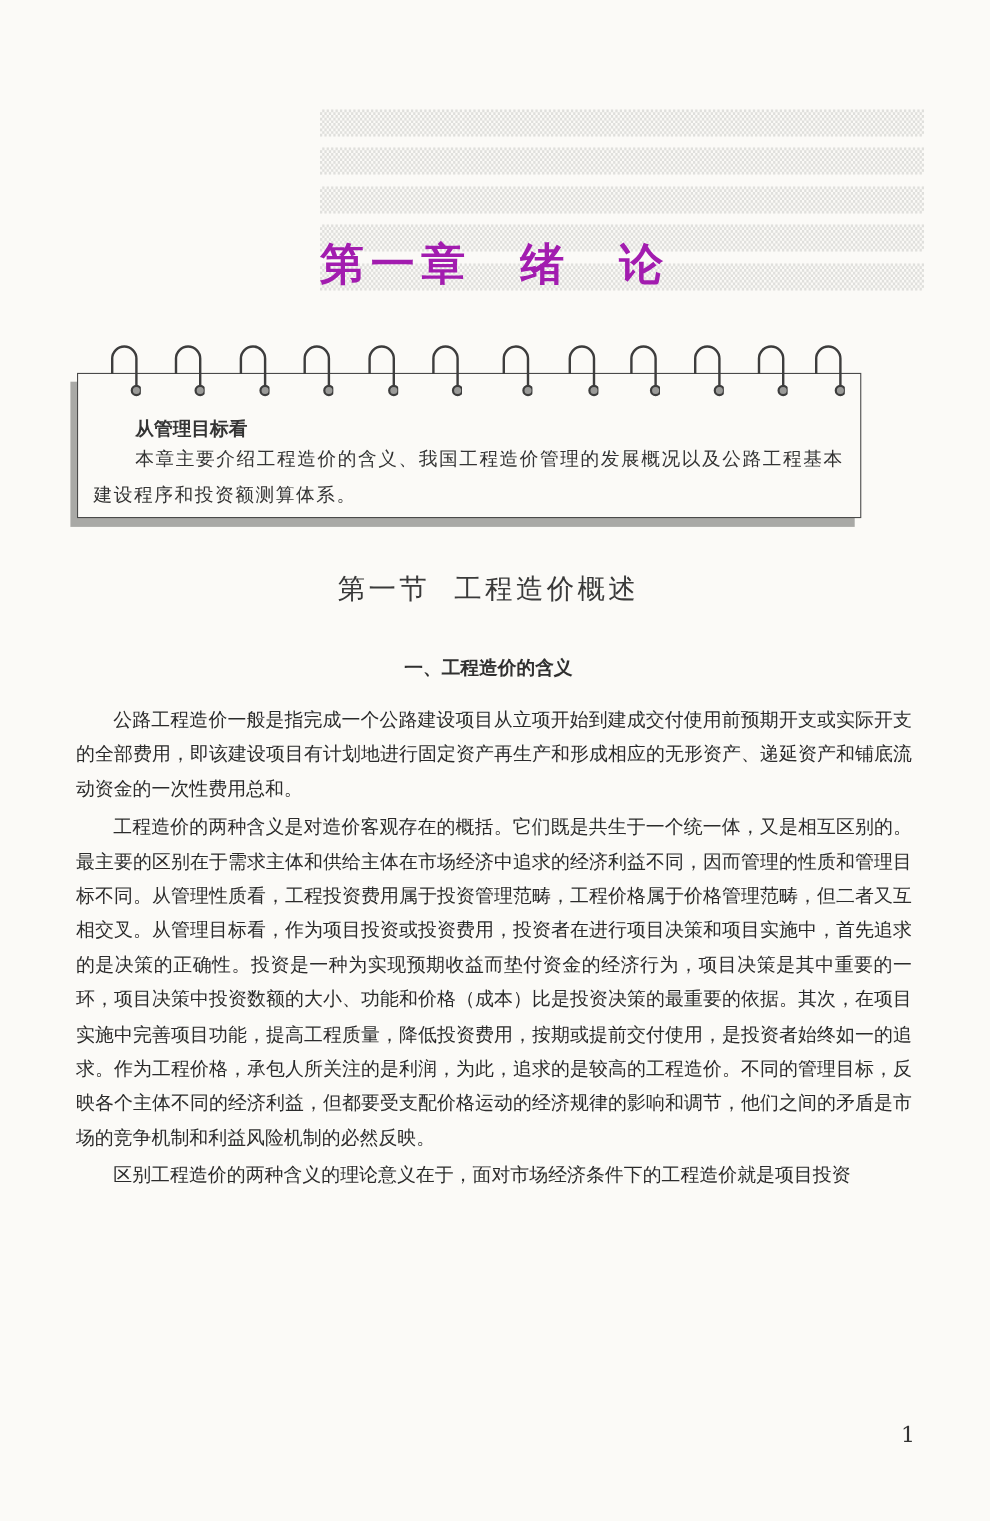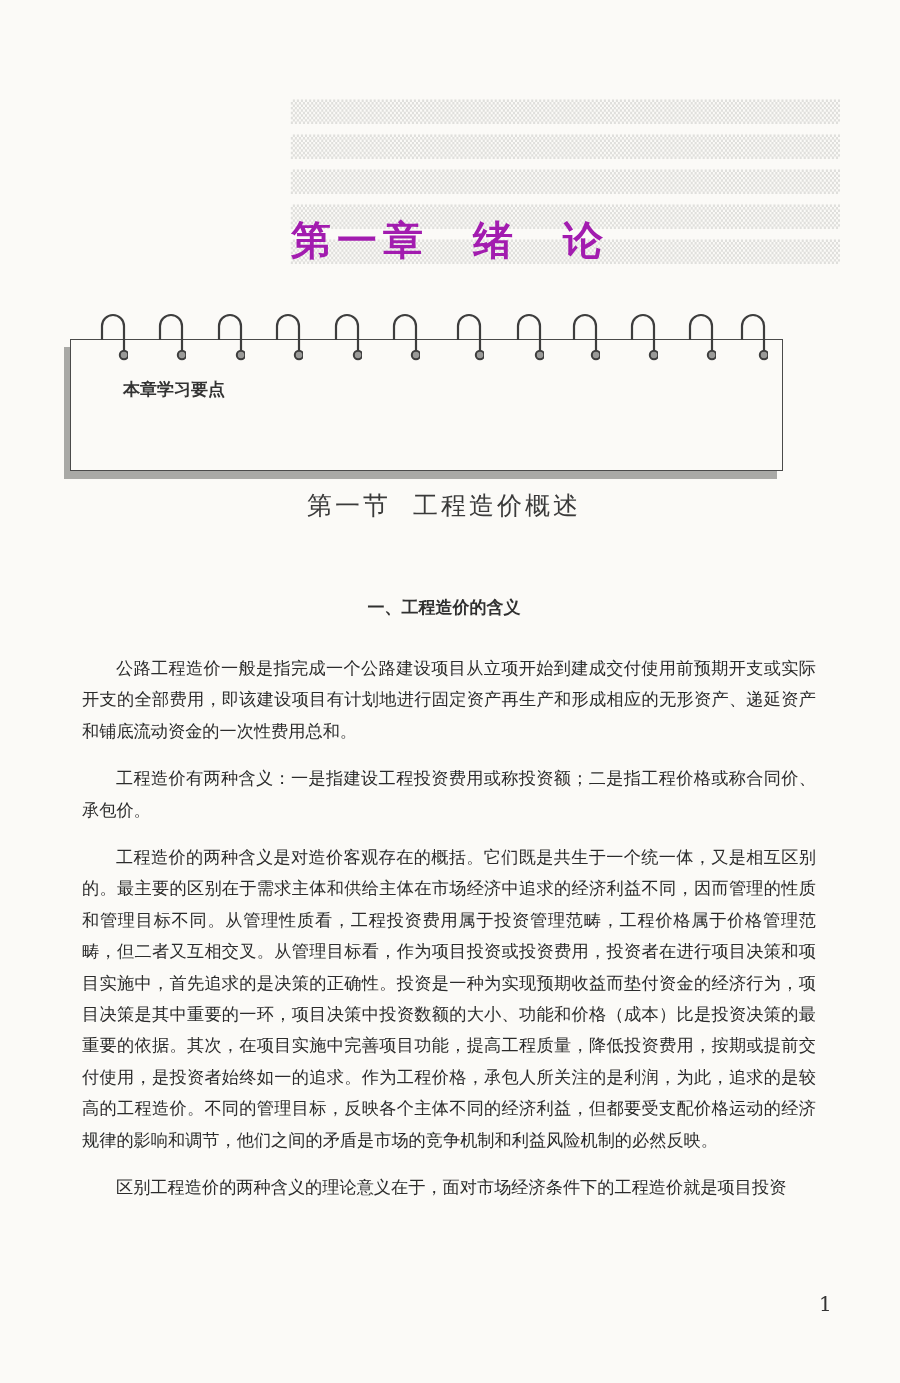--- a/index.html
+++ b/index.html
@@ -47,37 +47,37 @@
     font-family: "DejaVu Sans", sans-serif;
     font-size: 17px; font-weight: bold; color: #333;
   }
   .notebook .summary {
     position: absolute; left: 14px; top: 62px; width: 690px;
     font-size: 17px; line-height: 32px; letter-spacing: 1.4px; color: #333;
     text-indent: 38px;
   }
 
   .section-title {
-    position: absolute; top: 489px; left: 0; width: 888px; text-align: center;
+    position: absolute; top: 519px; left: 0; width: 888px; text-align: center;
     font-size: 25px; letter-spacing: 3px; color: #3a3a3a;
   }
   .section-title .gap { display: inline-block; width: 22px; }
   .sub-title {
     position: absolute; top: 596px; left: 0; width: 888px; text-align: center;
     font-family: "DejaVu Sans", sans-serif;
     font-size: 17px; font-weight: bold; color: #303030;
   }
 
   .body {
     position: absolute; left: 66px; top: 637px; width: 766px;
     font-family: "DejaVu Sans", sans-serif;
     font-size: 17.2px; line-height: 31.4px; color: #2b2b2b;
     text-align: justify;
   }
-  .body p { margin: 16px; text-indent: 34px; }
+  .body p { margin: 3px; text-indent: 34px; }
 
   .page-number {
     position: absolute; left: 819px; top: 1292px;
     font-size: 20px; color: #333;
   }
 </style>
 </head>
 <body>
 
 <div class="page">
@@ -88,21 +88,22 @@
     <div>▒▒▒▒▒▒▒▒▒▒▒▒▒▒▒▒▒▒▒▒▒▒▒▒▒▒▒▒▒▒▒▒▒▒</div>
     <div>▒▒▒▒▒▒▒▒▒▒▒▒▒▒▒▒▒▒▒▒▒▒▒▒▒▒▒▒▒▒▒▒▒▒</div>
     <div>▒▒▒▒▒▒▒▒▒▒▒▒▒▒▒▒▒▒▒▒▒▒▒▒▒▒▒▒▒▒▒▒▒▒</div>
   </div>
 
   <div class="chapter-title">
     <span>第一章</span><span class="gap"></span><span>绪</span><span class="gap"></span><span>论</span>
   </div>
 
   <div class="notebook">
-    <div class="heading">本章学习要点</div>
+    <div class="heading">从管理目标看</div>
+    <div class="summary">本章主要介绍工程造价的含义、我国工程造价管理的发展概况以及公路工程基本建设程序和投资额测算体系。</div>
   </div>
 
   <div class="rings">
     <svg class="ring" style="left:28px" viewBox="0 0 30 50">
         <path d="M4 28 V14 A11 11 0 0 1 26 14 V40" fill="none" stroke="#3d3d3d" stroke-width="2.2"></path>
         <circle cx="26" cy="43" r="4.2" fill="#9a9a98" stroke="#3d3d3d" stroke-width="2"></circle>
       </svg>
     <svg class="ring" style="left:86px" viewBox="0 0 30 50">
         <path d="M4 28 V14 A11 11 0 0 1 26 14 V40" fill="none" stroke="#3d3d3d" stroke-width="2.2"></path>
         <circle cx="26" cy="43" r="4.2" fill="#9a9a98" stroke="#3d3d3d" stroke-width="2"></circle>
@@ -150,19 +151,18 @@
   </div>
 
   <div class="section-title">
     <span>第一节</span><span class="gap"></span><span>工程造价概述</span>
   </div>
 
   <div class="sub-title">一、工程造价的含义</div>
 
   <div class="body">
     <p>公路工程造价一般是指完成一个公路建设项目从立项开始到建成交付使用前预期开支或实际开支的全部费用，即该建设项目有计划地进行固定资产再生产和形成相应的无形资产、递延资产和铺底流动资金的一次性费用总和。</p>
-    <p>工程造价有两种含义：一是指建设工程投资费用或称投资额；二是指工程价格或称合同价、承包价。</p>
     <p>工程造价的两种含义是对造价客观存在的概括。它们既是共生于一个统一体，又是相互区别的。最主要的区别在于需求主体和供给主体在市场经济中追求的经济利益不同，因而管理的性质和管理目标不同。从管理性质看，工程投资费用属于投资管理范畴，工程价格属于价格管理范畴，但二者又互相交叉。从管理目标看，作为项目投资或投资费用，投资者在进行项目决策和项目实施中，首先追求的是决策的正确性。投资是一种为实现预期收益而垫付资金的经济行为，项目决策是其中重要的一环，项目决策中投资数额的大小、功能和价格（成本）比是投资决策的最重要的依据。其次，在项目实施中完善项目功能，提高工程质量，降低投资费用，按期或提前交付使用，是投资者始终如一的追求。作为工程价格，承包人所关注的是利润，为此，追求的是较高的工程造价。不同的管理目标，反映各个主体不同的经济利益，但都要受支配价格运动的经济规律的影响和调节，他们之间的矛盾是市场的竞争机制和利益风险机制的必然反映。</p>
     <p>区别工程造价的两种含义的理论意义在于，面对市场经济条件下的工程造价就是项目投资</p>
   </div>
 
   <div class="page-number">1</div>
 </div>
 
 </body></html>

